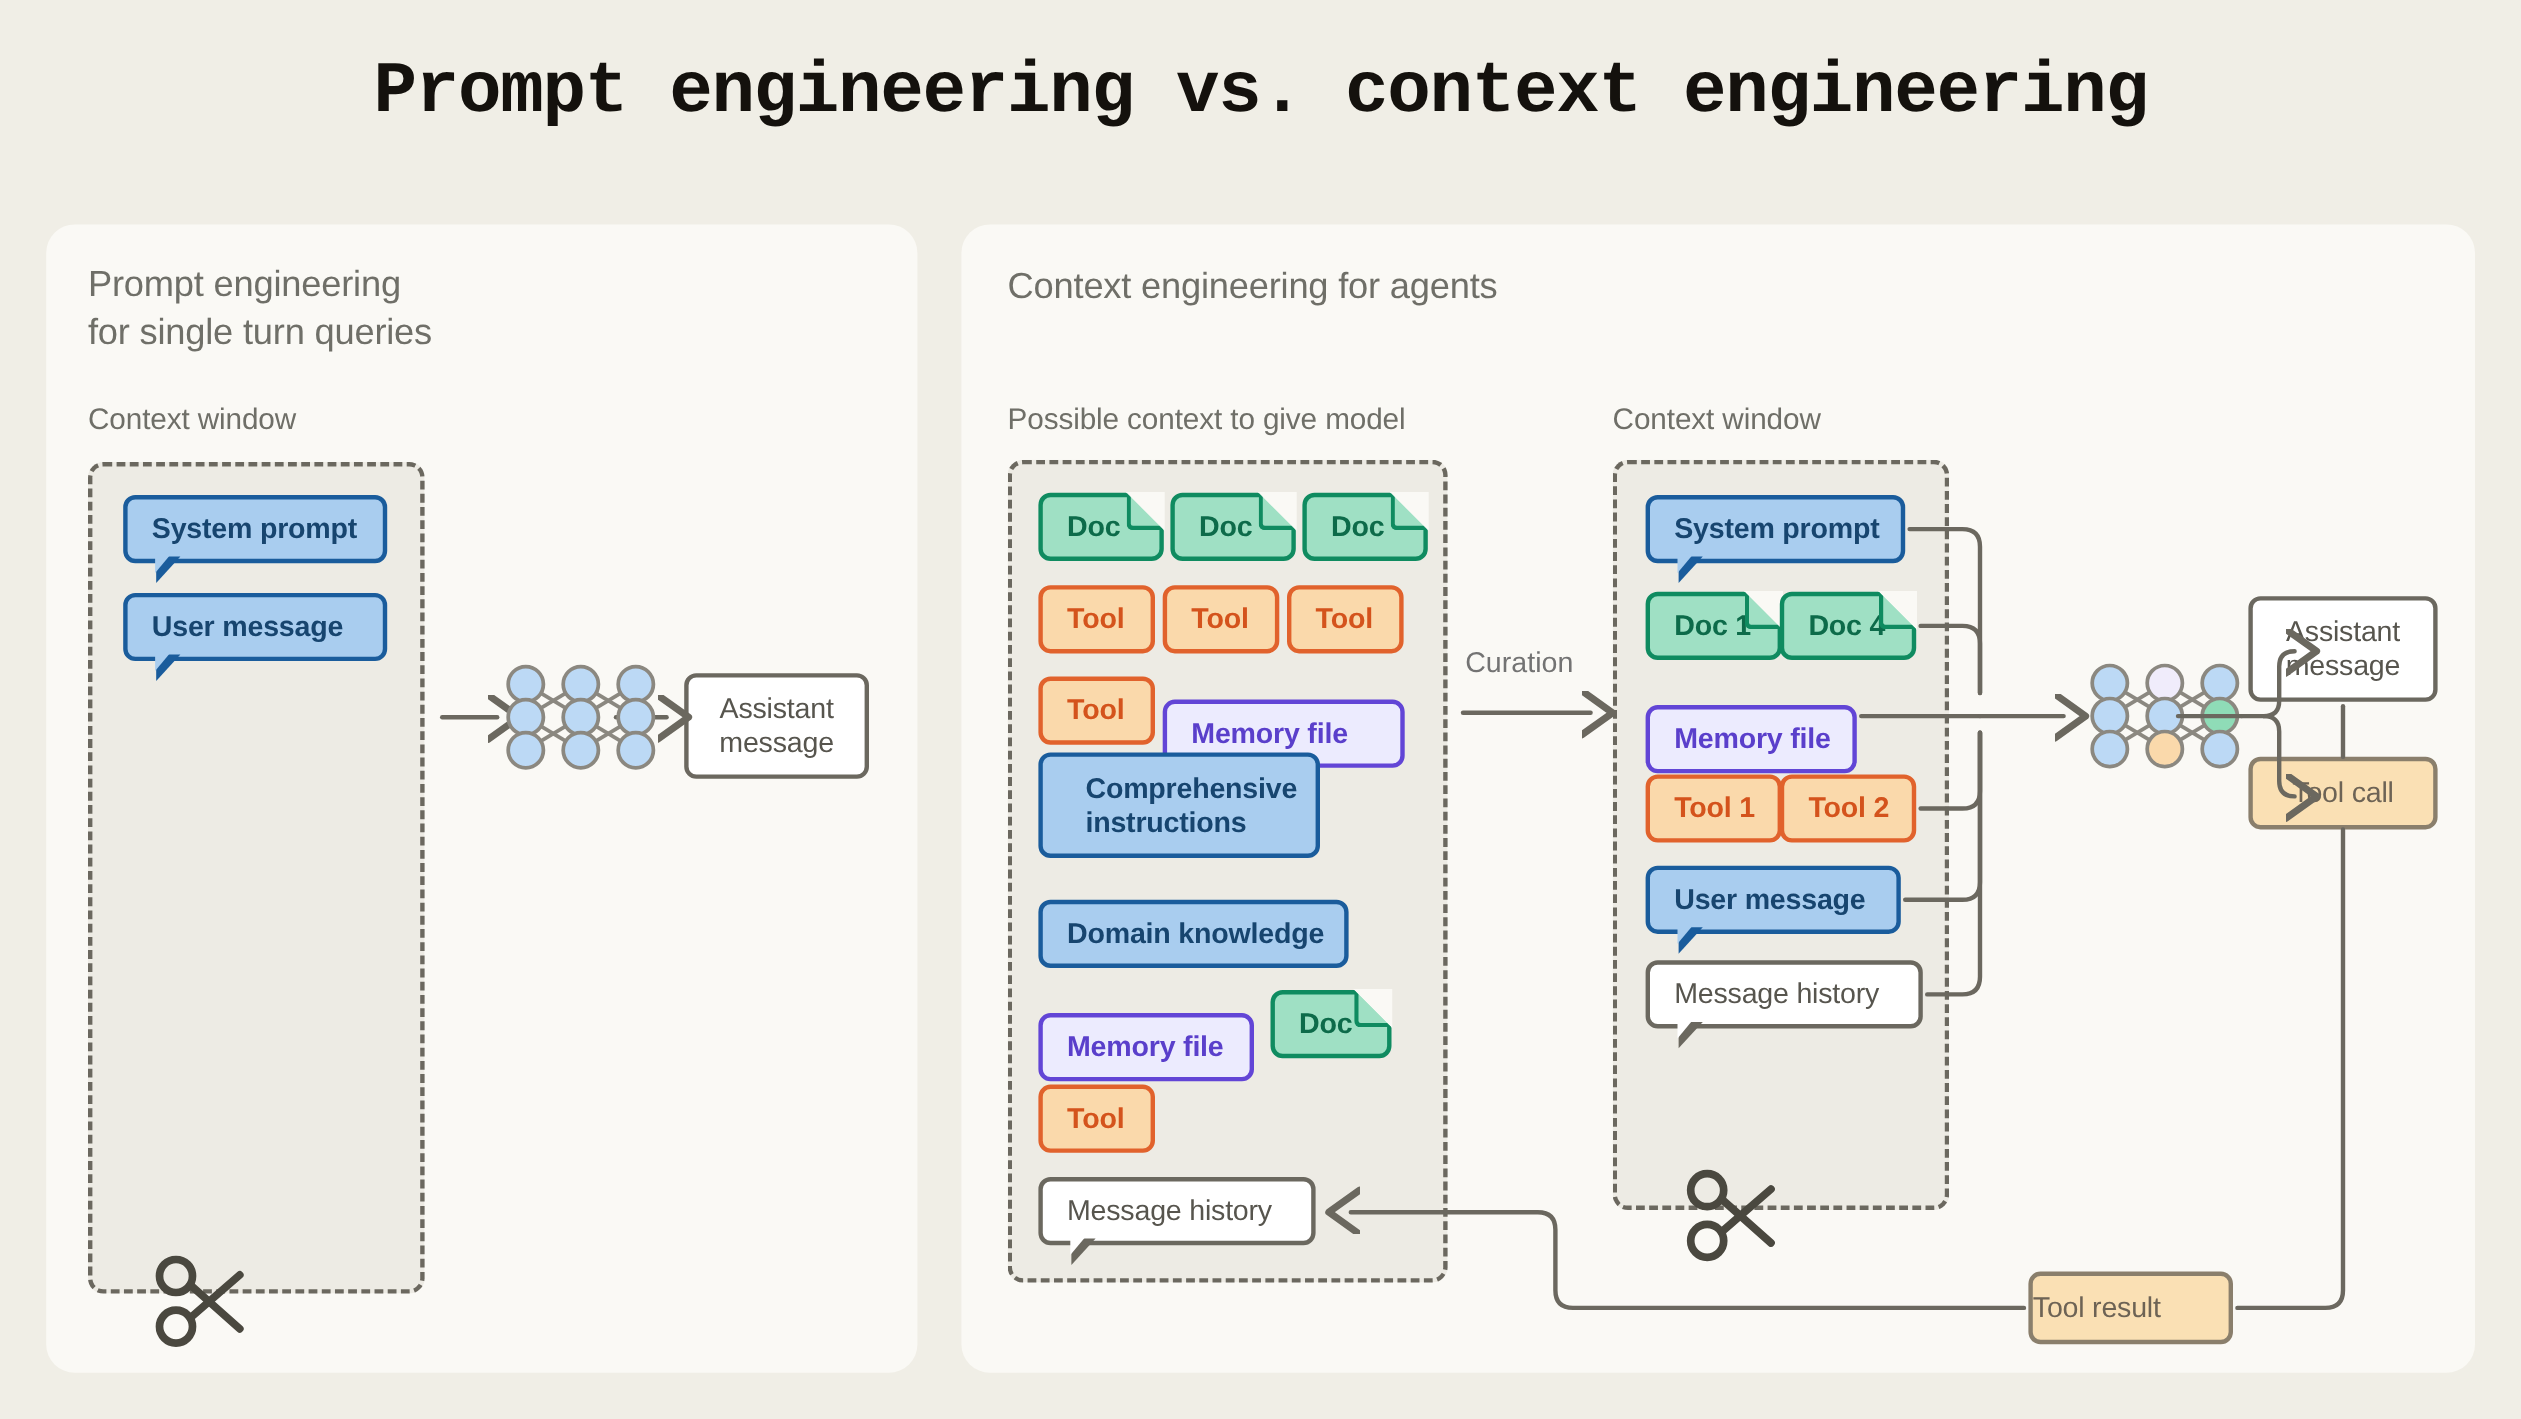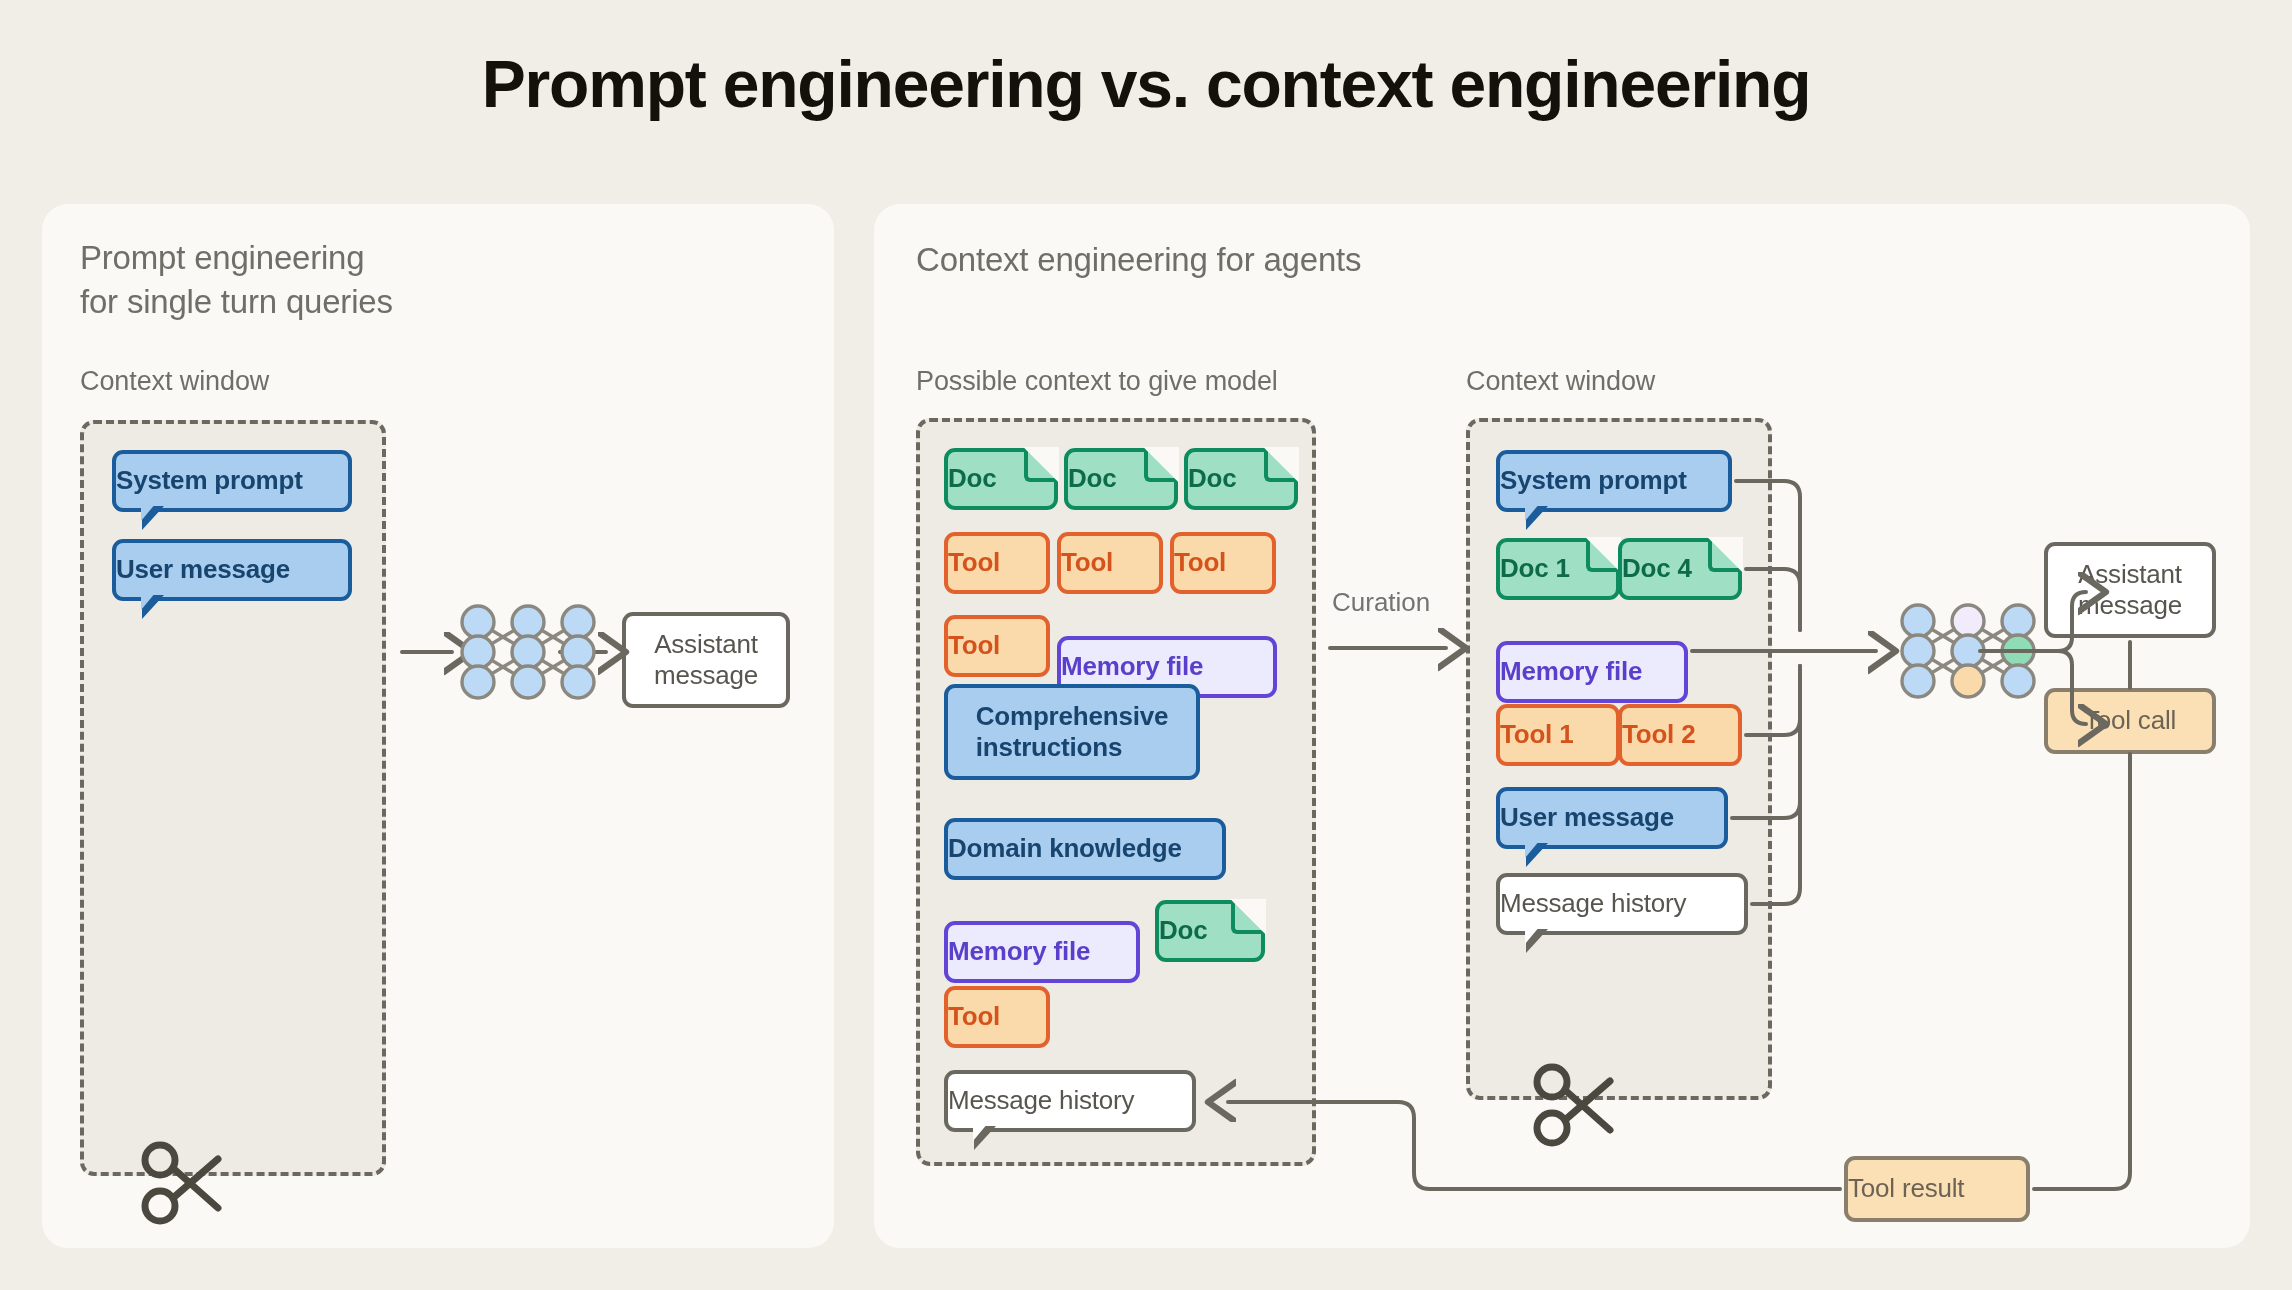--- a/index.html
+++ b/index.html
@@ -8,21 +8,21 @@
     background:#f0eee6;
     font-family:"Liberation Sans", sans-serif;
     position:relative;
     overflow:hidden;
   }
   #page-title {
     position:absolute; left:0; top:46px; width:2292px;
     text-align:center;
     font-size:66px; font-weight:700; letter-spacing:-1.2px;
     color:#14110d;
-    font-family:Liberation Sans, sans-serif;
+    font-family:Liberation Mono, monospace;
   }
 
   
   .panel {
     position:absolute;
     background:#faf9f5;
     border-radius:26px;
   }
   #panel-left  { left:42px;  top:204px; width:792px;  height:1044px; }
   #panel-right { left:874px; top:204px; width:1376px; height:1044px; }
@@ -48,20 +48,21 @@
     border-radius:14px;
   }
 
   
   .node {
     position:absolute;
     display:flex; align-items:center;
     border-radius:11px;
     font-size:26px; font-weight:700;
     letter-spacing:-0.2px;
+    padding-left:22px;
     white-space:pre-line;
     line-height:1.2;
   }
   .node.two-line { align-items:center; }
 
   
   .n-blue {
     background:#a9cdef; border:4px solid #1a5c9c; color:#17456f;
   }
   .n-blue .tail, .n-white .tail { position:absolute; }

